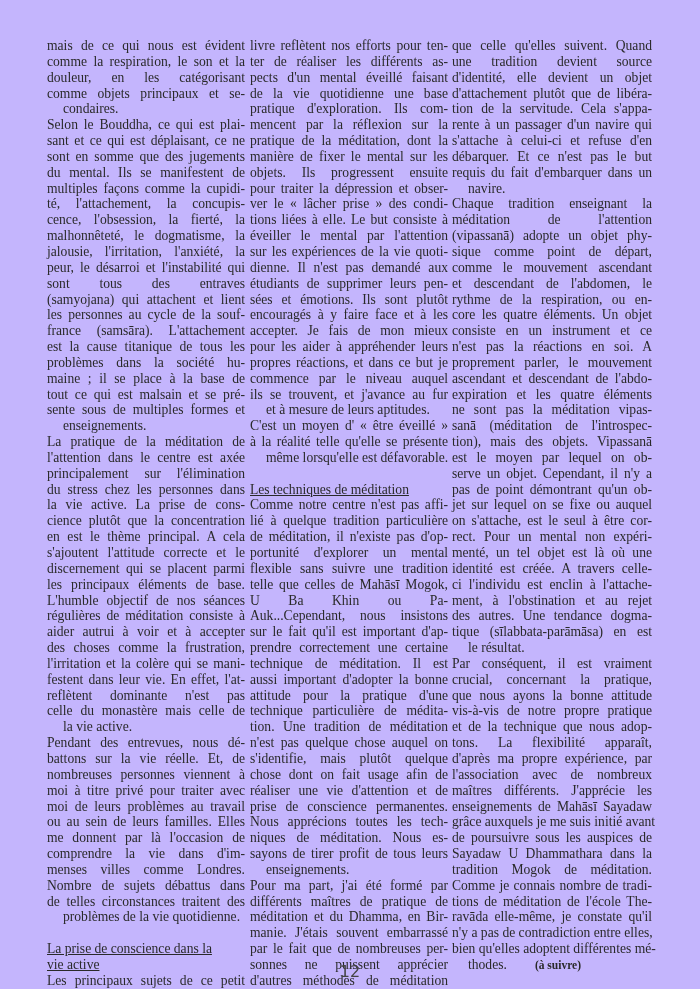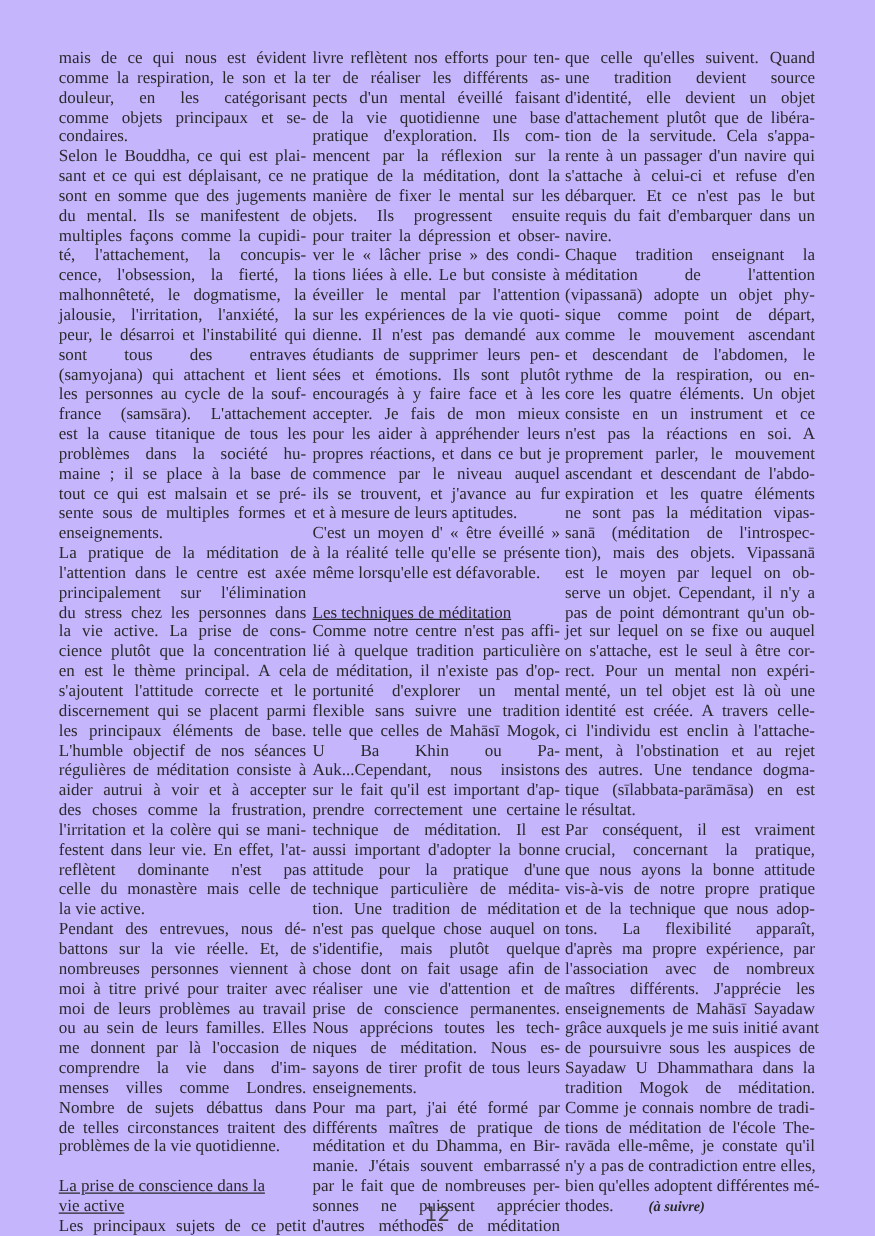--- a/index.html
+++ b/index.html
@@ -3,24 +3,24 @@
 <meta charset="utf-8">
 <style>
   html, body { margin: 0; padding: 0; background: #ffffff; }
   body { width: 700px; height: 989px; position: relative; overflow: hidden; }
   .page { position: absolute; left: 0; top: 0; width: 700px; height: 989px; background: #c4b5fd; }
   .col { position: absolute; top: 38px; width: 198px; font-family: "Liberation Serif", serif; font-size: 13.6px; line-height: 15.85px; color: #2a2a2a; }
   .col1 { left: 47px; }
   .col2 { left: 250px; }
   .col3 { left: 452px; width: 200px; }
   .ln { display: block; white-space: nowrap; text-align: justify; text-align-last: justify; height: 15.85px; overflow: visible; }
-  .ln.last { text-align-last: left; }
+  .ln.last { text-align-last: left; margin-left: 16px; }
   .gap { display: block; height: 15.85px; }
   .heading { display: block; font-weight: normal; text-decoration: underline; white-space: nowrap; height: 15.85px; text-align-last: left; }
-  .cont { font-weight: bold; font-size: 11.5px; margin-left: 28px; font-style: italic; }
+  .cont { font-weight: bold; font-size: 11.5px; margin-left: 28px; }
   .pagenum { position: absolute; left: 0; width: 700px; top: 962px; text-align: center; font-family: "DejaVu Sans", sans-serif; font-size: 16px; color: #444; }
 </style>
 </head>
 <body>
 
 <div class="page">
   <div class="col col1">
       <div>
         <span class="ln">mais de ce qui nous est évident</span>
         <span class="ln">comme la respiration, le son et la</span>

